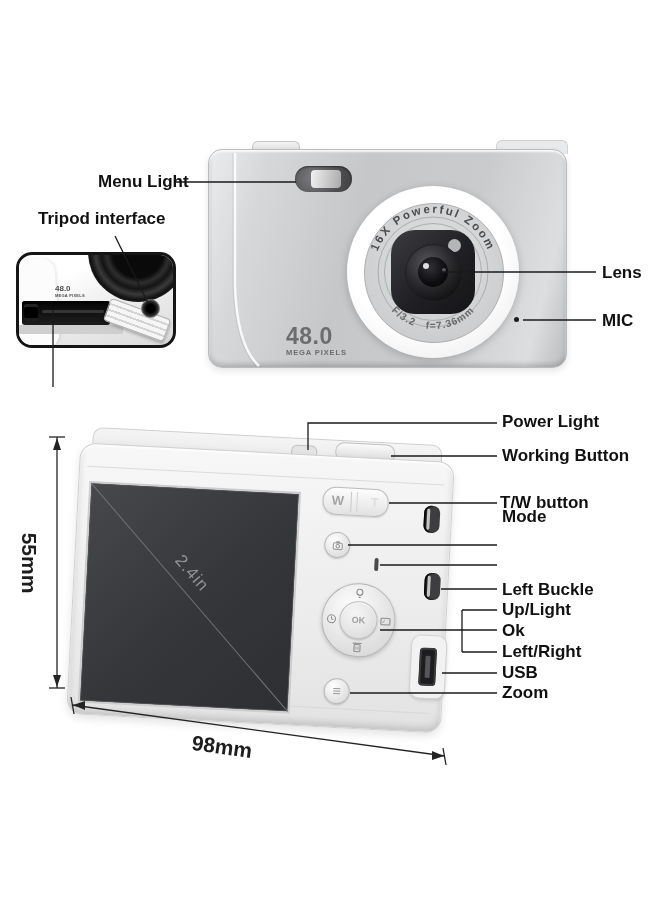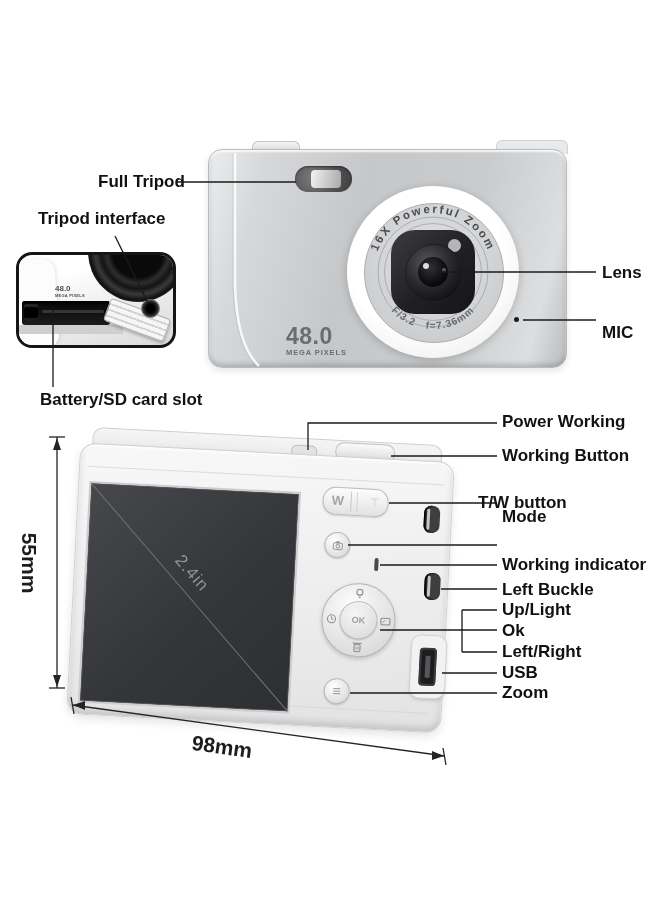--- a/index.html
+++ b/index.html
@@ -243,31 +243,29 @@
       <path d="M443,748 L446,765"></path>
     </g>
     <g fill="#242424" stroke="none">
       <polygon points="57,438 53,450 61,450"></polygon>
       <polygon points="57,687 53,675 61,675"></polygon>
       <polygon points="73,705 85,701 85,710"></polygon>
       <polygon points="444,756 432,751 432,760"></polygon>
     </g>
   </svg>
 
-  <div class="lbl" style="left:98px;top:173px;">Full Tripod</div>
+  <div class="lbl" style="left:98px;top:173px;">Menu Light</div>
   <div class="lbl" style="left:38px;top:210px;">Tripod interface</div>
-  <div class="lbl" style="left:40px;top:391px;">Battery/SD card slot</div>
   <div class="lbl" style="left:602px;top:264px;">Lens</div>
-  <div class="lbl" style="left:602px;top:324px;">MIC</div>
-
-  <div class="lbl" style="left:502px;top:413px;">Power Working</div>
+  <div class="lbl" style="left:602px;top:312px;">MIC</div>
+
+  <div class="lbl" style="left:502px;top:413px;">Power Light</div>
   <div class="lbl" style="left:502px;top:447px;">Working Button</div>
-  <div class="lbl" style="left:478px;top:494px;">T/W button</div>
+  <div class="lbl" style="left:500px;top:494px;">T/W button</div>
   <div class="lbl" style="left:502px;top:508px;">Mode</div>
-  <div class="lbl" style="left:502px;top:556px;">Working indicator</div>
   <div class="lbl" style="left:502px;top:581px;">Left Buckle</div>
   <div class="lbl" style="left:502px;top:601px;">Up/Light</div>
   <div class="lbl" style="left:502px;top:622px;">Ok</div>
   <div class="lbl" style="left:502px;top:643px;">Left/Right</div>
   <div class="lbl" style="left:502px;top:664px;">USB</div>
   <div class="lbl" style="left:502px;top:684px;">Zoom</div>
 
   <div class="dim dim-h">55mm</div>
   <div class="dim dim-w">98mm</div>
 </div>

